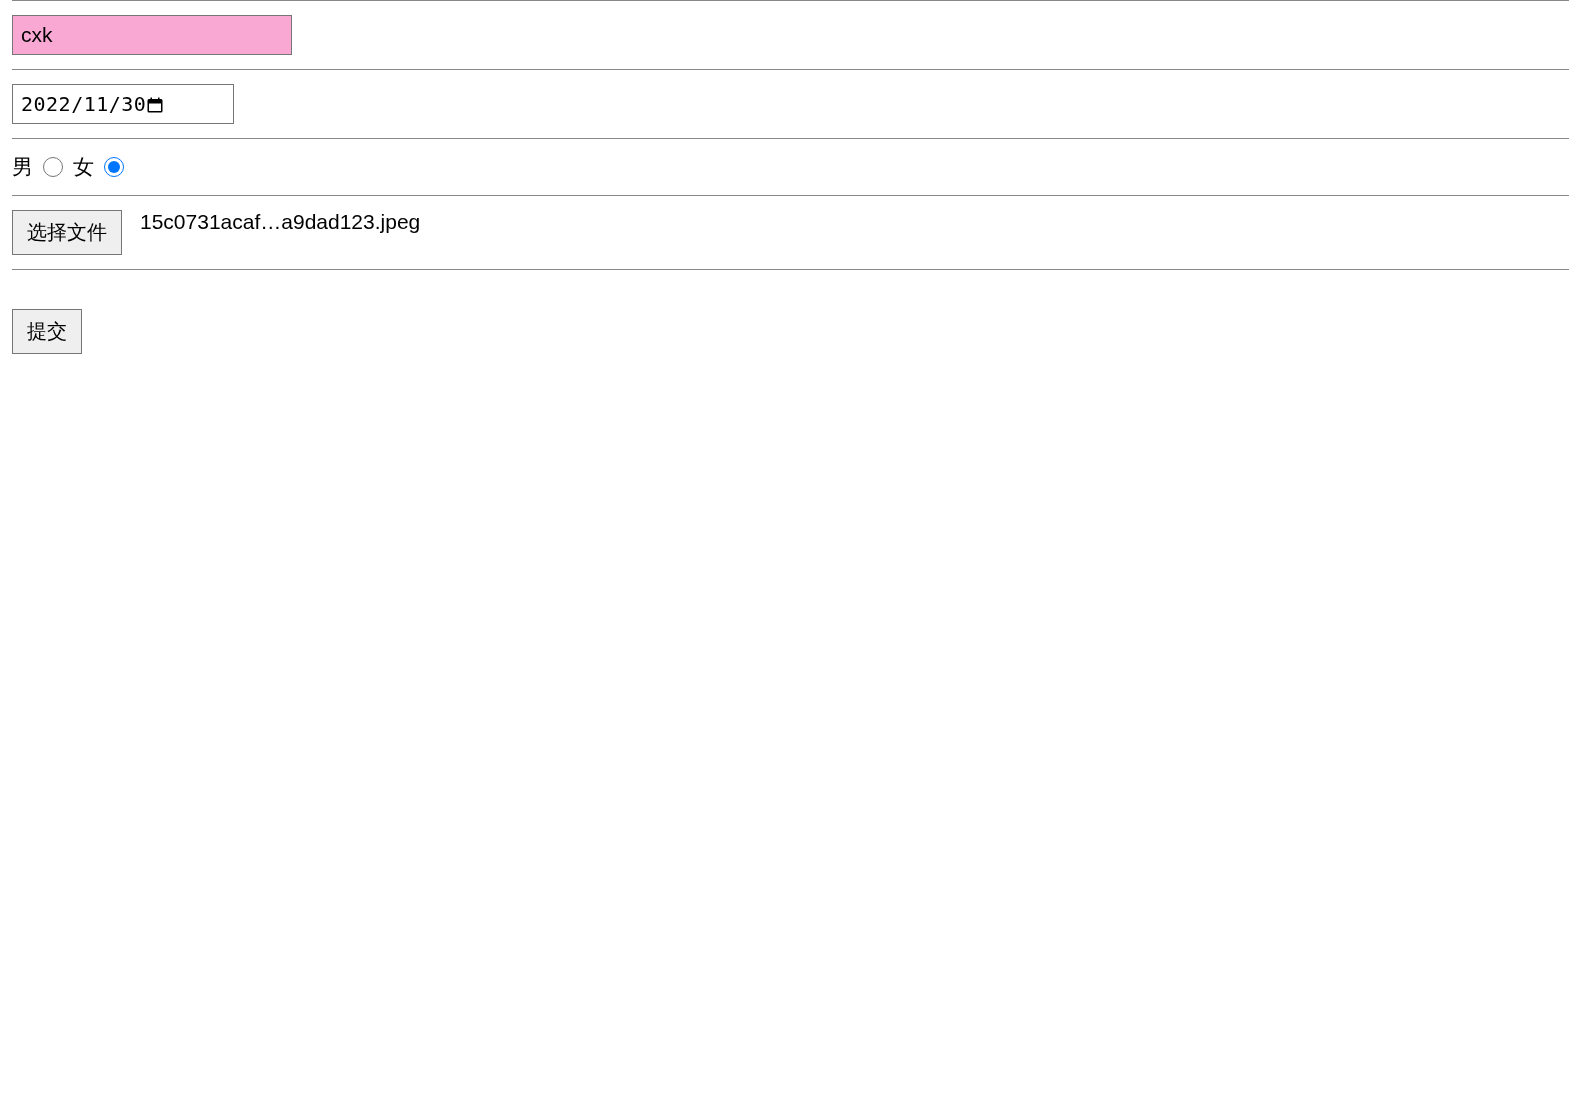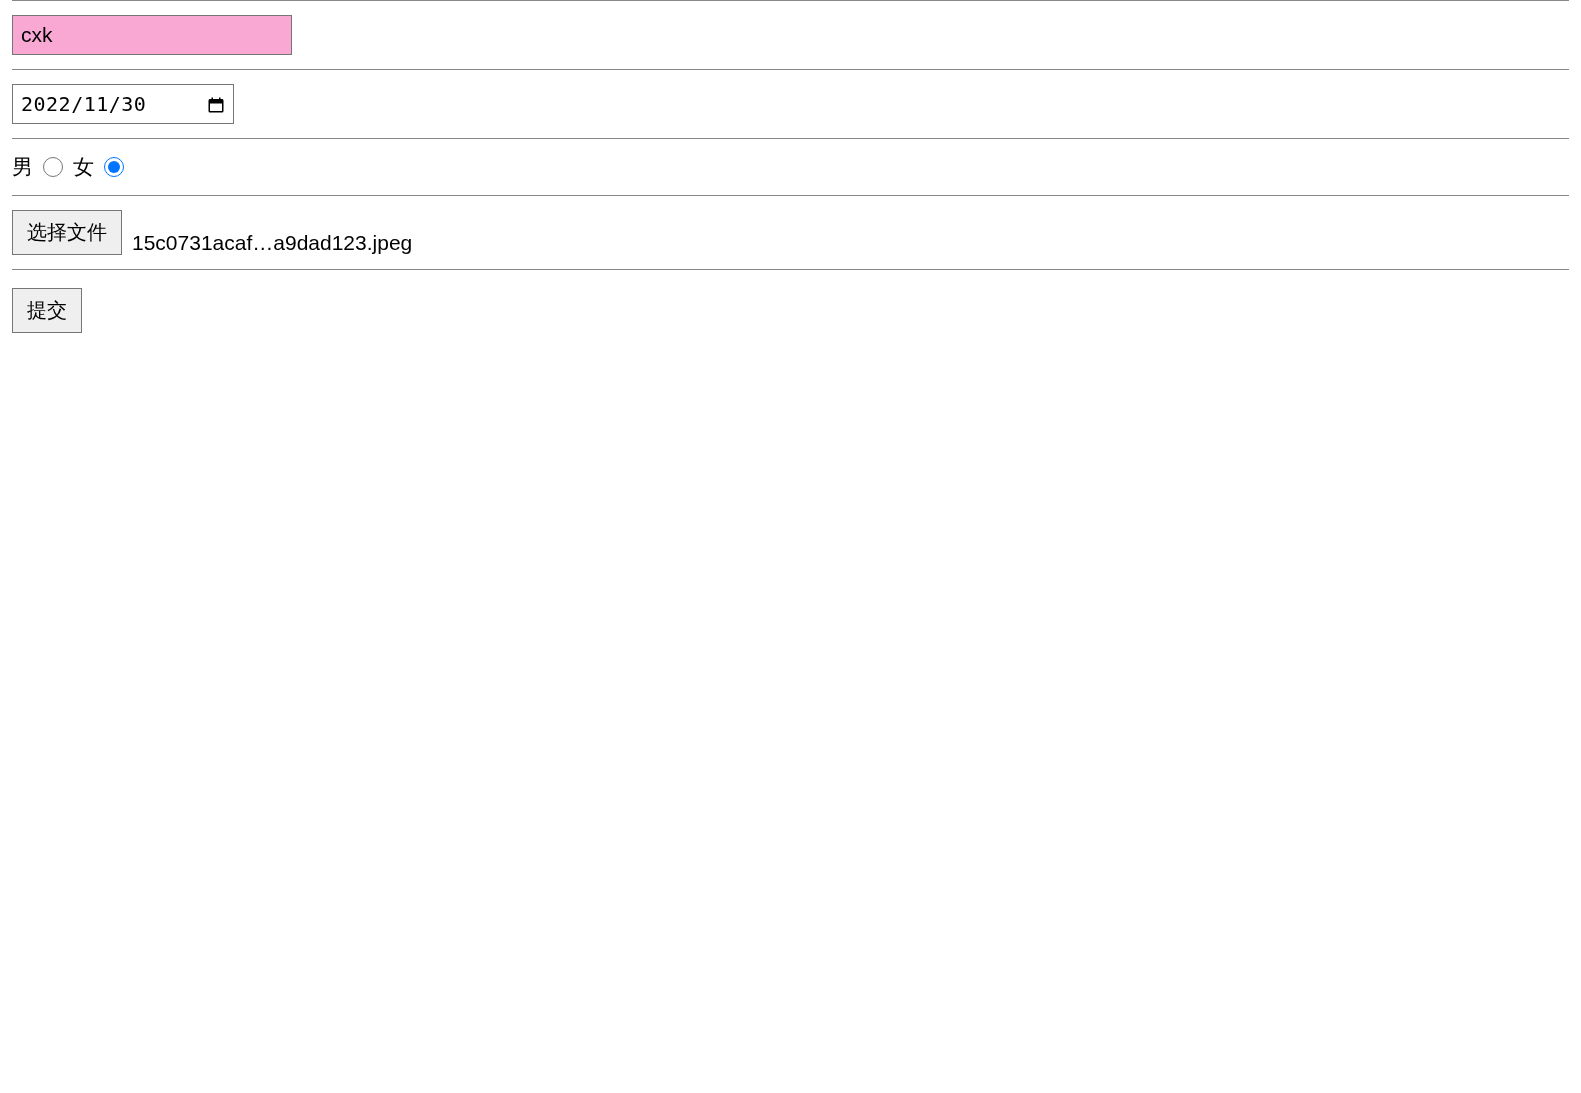--- a/index.html
+++ b/index.html
@@ -34,21 +34,21 @@
       font-family: Arial, sans-serif;
       outline: none;
       background: #f9a8d4;
     }
     .date-input {
       width: 222px;
       height: 40px;
       border: 1px solid #767676;
       display: flex;
       align-items: center;
-      justify-content: space-between;
+      justify-content: flex-start;
       padding: 0 8px;
       font-family: "SimSun", monospace;
       font-size: 20px;
       background: #fff;
       cursor: text;
     }
     .date-text {
       color: #000;
       letter-spacing: 0.5px;
     }
@@ -71,45 +71,45 @@
     }
     input[type="checkbox"] {
       width: 20px;
       height: 20px;
       accent-color: #0075ff;
       cursor: pointer;
       margin: 0 4px;
     }
     .file-container {
       display: flex;
-      align-items: flex-end;
-      gap: 10px;
+      align-items: flex-start;
+      gap: 18px;
     }
     .file-button {
       padding: 8px 14px;
       font-size: 20px;
       border: 1px solid #767676;
       background: #efefef;
       cursor: pointer;
       font-family: inherit;
     }
     .file-name {
       font-size: 21px;
-      margin-top: 12px;
     }
     .submit-row {
       padding: 18px 0;
     }
     .submit-button {
       padding: 8px 14px;
       font-size: 20px;
       border: 1px solid #767676;
       background: #efefef;
       cursor: pointer;
       font-family: inherit;
+      margin-top: 21px;
     }
   </style>
 </head>
 <body>
 
 <form>
 
   <div class="form-row">
     <input type="text" value="cxk" style="">
   </div>

